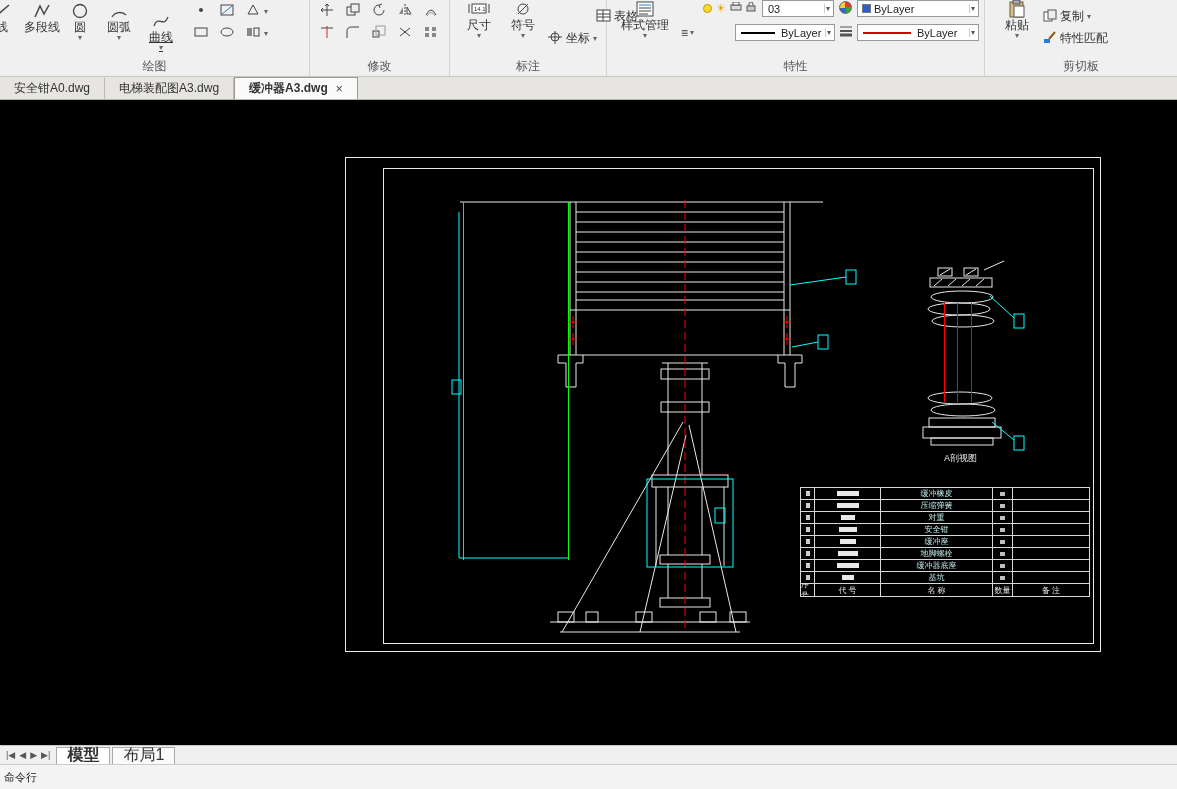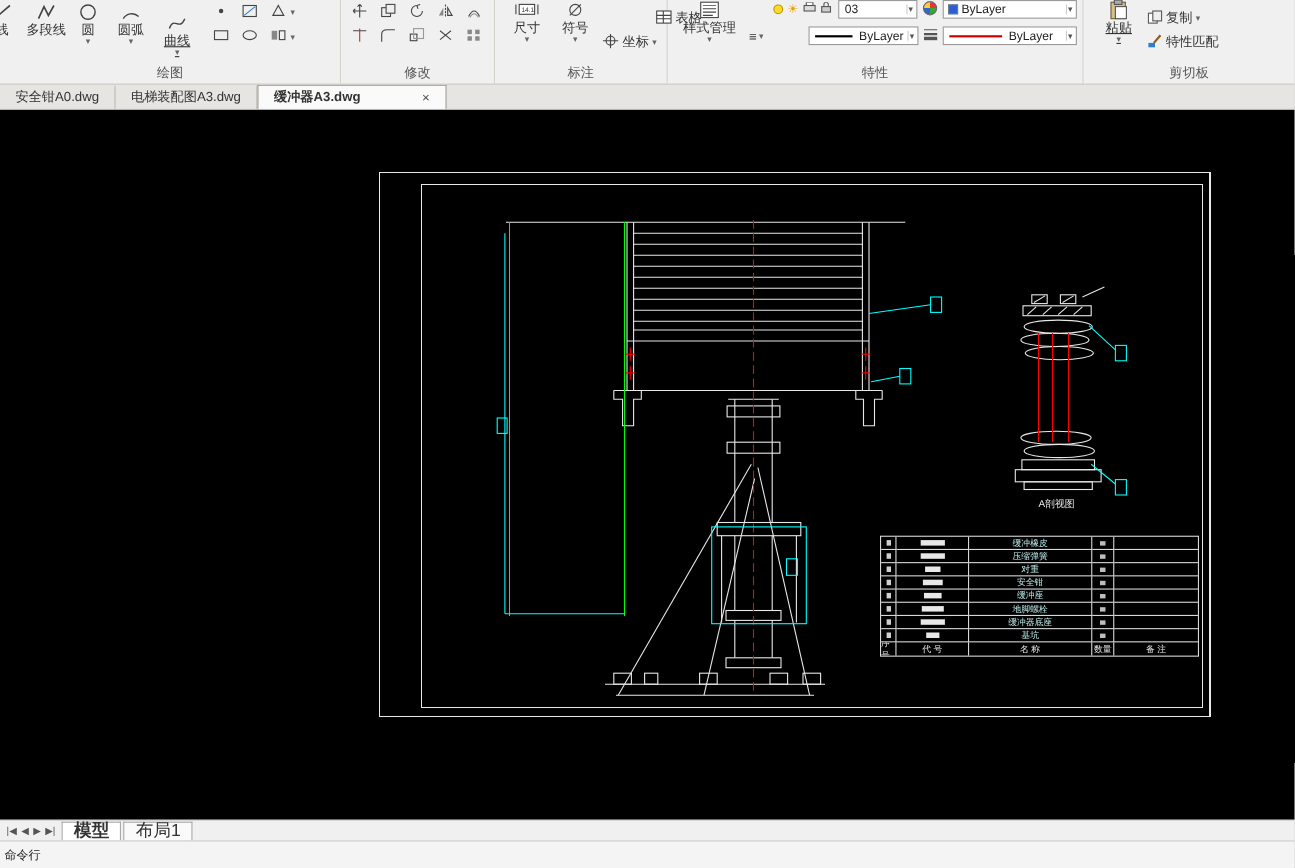--- a/index.html
+++ b/index.html
@@ -32,21 +32,21 @@
     background:conic-gradient(#e33 0 25%, #3a3 25% 50%, #36c 50% 75%, #fc3 75% 100%);
     border:1px solid #666; }
   .sun { color:#e8a000; font-size:11px; }
 
   
   .doc-tabs { height:23px; background:#e7e5e2; border-bottom:1px solid #b7b3ad;
     display:flex; align-items:flex-end; flex:none; }
   .dtab { height:21px; display:flex; align-items:center; padding:0 14px;
     font-size:12px; color:#333; border-right:1px solid #bdb9b3; cursor:default; }
   .dtab.active { background:#fafafa; border:1px solid #9d9992; border-bottom:none;
-    font-weight:bold; height:22px;gap:48px; }
+    font-weight:bold; height:22px; }
   .dtab .close { margin-left:8px; color:#444; font-size:12px; font-weight:normal; }
 
   
   .canvas { position:relative; height:645px; background:#000; flex:none; overflow:hidden; }
   .canvas svg { position:absolute; left:0; top:0; }
   .bom { position:absolute; left:800px; top:387px; width:290px; border:1px solid #d8d8d8; }
   .bom-row { display:grid; grid-template-columns:14px 66px 112px 20px 76px; height:12px; }
   .bom-row > div { border-right:1px solid #d8d8d8; border-bottom:1px solid #d8d8d8;
     display:flex; align-items:center; justify-content:center; overflow:hidden; }
   .bom-row > div:last-child { border-right:none; }
@@ -325,21 +325,21 @@
       </div>
       <div class="combo" style="left:250px;top:24px;width:122px;">
         <span class="swatch-line" style="background:#d40000;width:48px;"></span>
         <span class="cval">ByLayer</span>
         <span class="ccaret">▾</span>
       </div>
       <div class="panel-label">特性</div>
     </div>
 
     <div class="panel" style="left:985px;width:192px;border-right:none;">
-      <div class="tool" style="left:14px;top:0px;width:36px;text-decoration:underline;">
+      <div class="tool" style="left:14px;top:0px;width:36px;">
         <span class="ticon">
           <svg width="18" height="18">
               <rect x="2" y="2" width="13" height="15" fill="#d9c08a" stroke="#6b5a30"></rect>
               <rect x="5" y="0" width="7" height="4" fill="#aaa" stroke="#555"></rect>
               <rect x="6" y="6" width="10" height="11" fill="#fff" stroke="#555"></rect>
             </svg>
           </span>
         <span class="tlabel">粘贴</span>
         <span class="caret">▾</span>
       </div>

